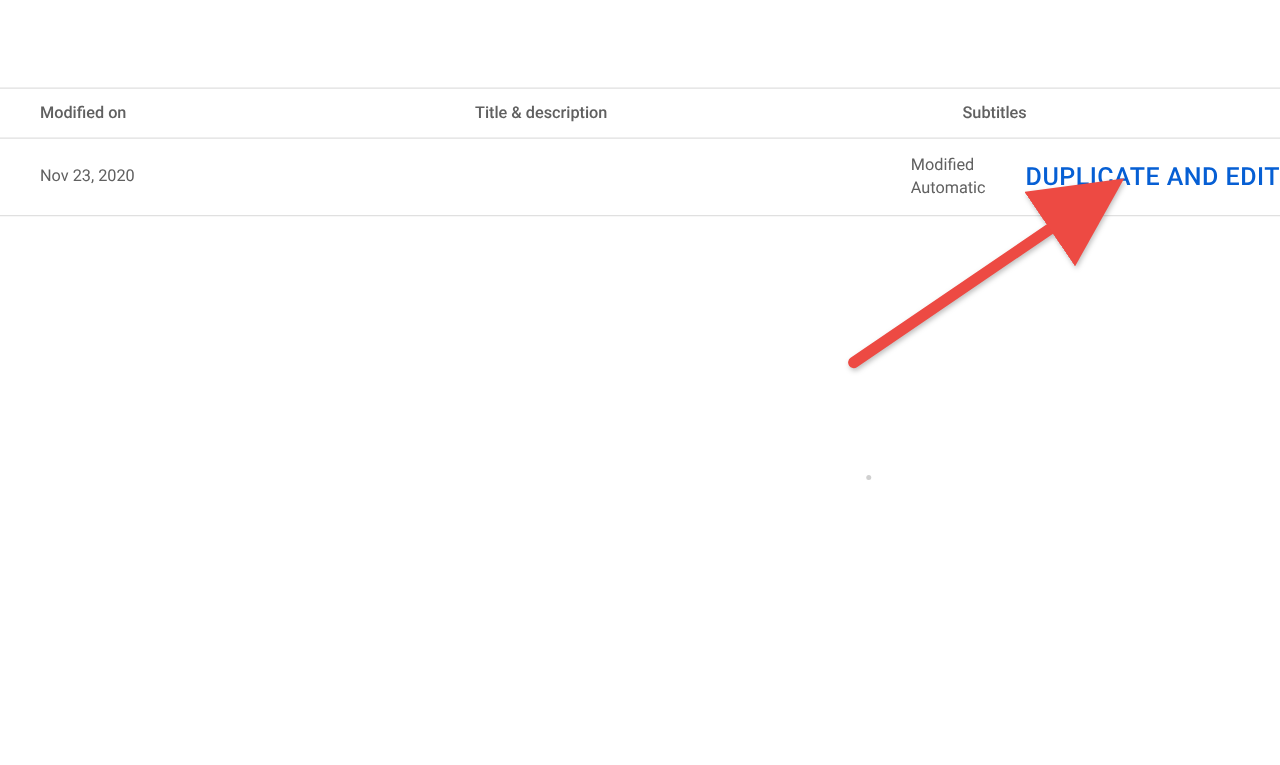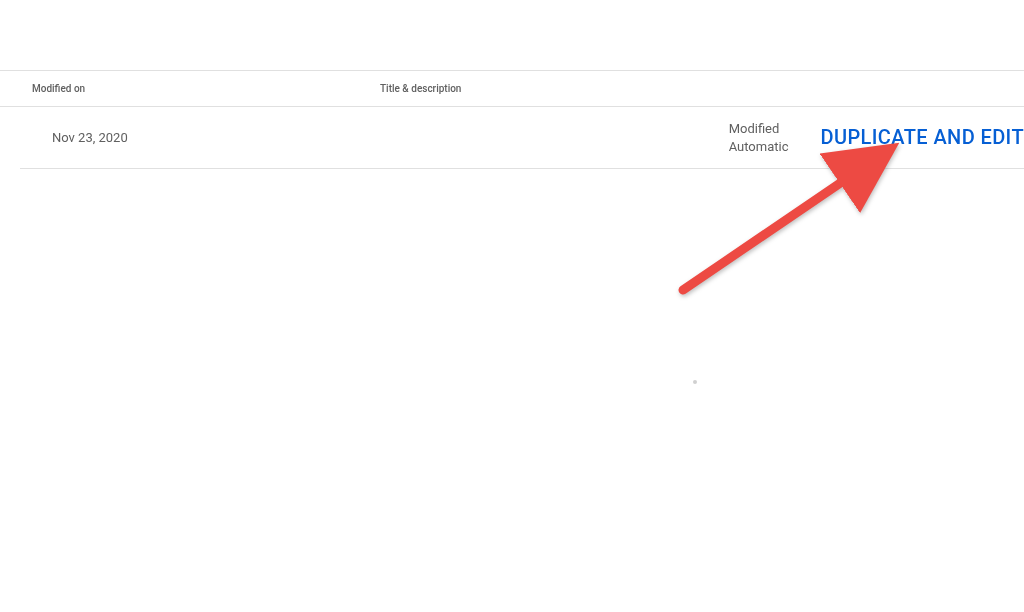--- a/index.html
+++ b/index.html
@@ -17,42 +17,41 @@
     }
     .table-container {
       width: 100%;
       margin-top: 70px;
     }
     .table-header {
       display: flex;
       border-top: 1px solid #e0e0e0;
       border-bottom: 1px solid #e0e0e0;
       padding: 12px 0;
-      font-size: 10px;
+      font-size: 13px;
       font-weight: 500;
       color: #606060;
     }
     .col-modified {
       width: 380px;
       padding-left: 32px;
     }
     .col-title {
       width: 390px;
     }
     .col-subtitles {
       flex: 1;
     }
     .table-row {
       display: flex;
       border-bottom: 1px solid #e0e0e0;
       padding: 13px 0;
       font-size: 13px;
       color: #606060;
       align-items: center;
-      margin-left: 20px;
     }
     .subtitles-cell {
       display: flex;
       line-height: 1.35;
       align-items: center;
     }
     .subtitles-status {
       display: flex;
       flex-direction: column;
     }
@@ -82,20 +81,21 @@
       background: #d0d0d0;
     }
   </style>
 </head>
 <body>
 
 <div class="table-container">
   <div class="table-header">
     <div class="col-modified">Modified on</div>
     <div class="col-title">Title &amp; description</div>
+    <div class="col-subtitles">Subtitles</div>
   </div>
   <div class="table-row">
     <div class="col-modified">Nov 23, 2020</div>
     <div class="col-title"></div>
     <div class="col-subtitles subtitles-cell">
       <div class="subtitles-status">
         <span>Modified</span>
         <span>Automatic</span>
       </div>
       <span class="duplicate-btn">DUPLICATE AND EDIT</span>

